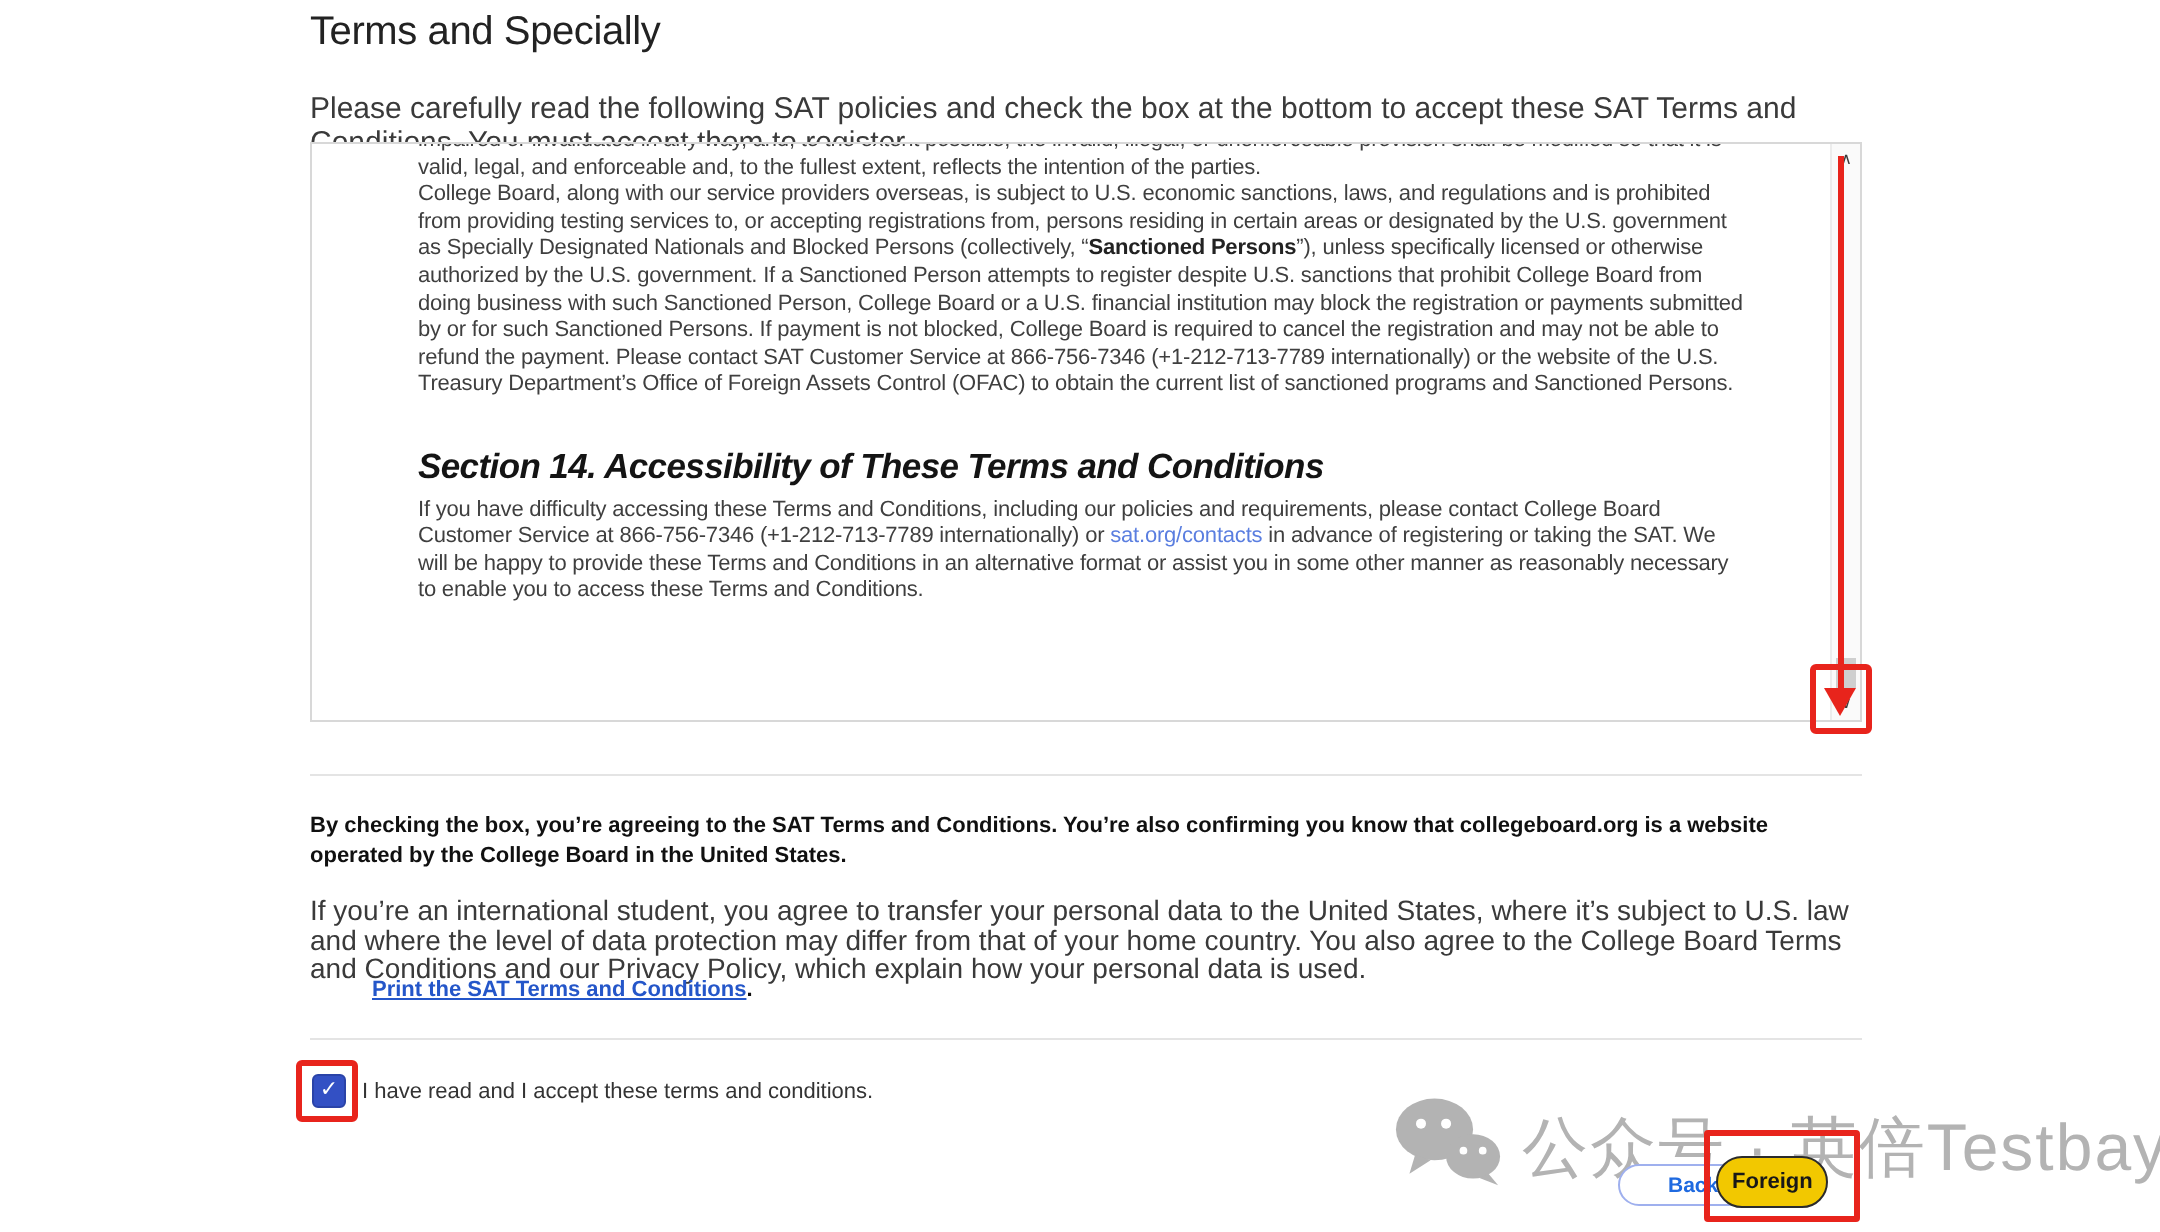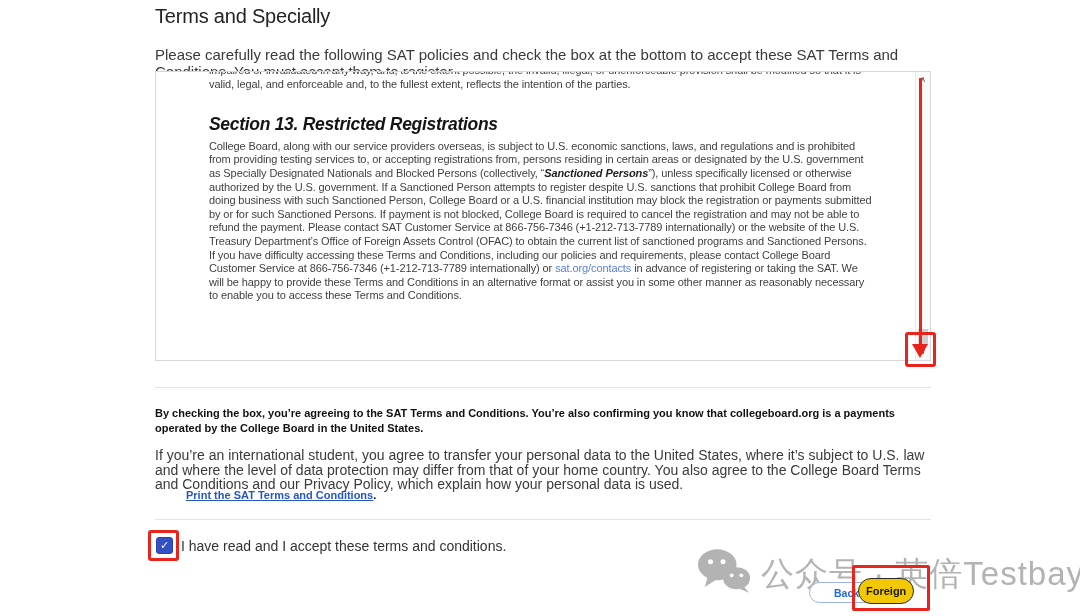--- a/index.html
+++ b/index.html
@@ -10,21 +10,21 @@
     color:#222; letter-spacing:-0.2px; }
   .intro { position:absolute; left:155px; top:46px; width:790px; font-size:15px; color:#3a3a3a; }
 
   .terms-box { position:absolute; left:155px; top:71px; width:776px; height:290px;
     border:1px solid #d8d8d8; background:#fff; overflow:hidden; }
   .terms-content { position:absolute; left:0; top:-8px; width:761px; padding:0 42px 0 53px;
     font-size:11px; line-height:13.6px; color:#3f3f3f; letter-spacing:-0.1px; }
   .sec-heading { font-size:17.5px; font-weight:bold; font-style:italic; color:#141414;
     margin:27px 0 8px 0; letter-spacing:-0.3px; }
   .terms-content p { margin:0; }
-  .bold-term { font-weight:bold; font-style:italic; color:#222; }
+  .bold-term { font-weight:bold; color:#222; }
   .inline-link { color:#5a7ee0; cursor:pointer; }
 
   .scrollbar { position:absolute; right:0; top:0; bottom:0; width:15px; background:#fafafa;
     border-left:1px solid #ececec; }
   .sb-arrow { position:absolute; left:0; width:14px; text-align:center; font-size:8px;
     color:#3c3c3c; line-height:12px; cursor:pointer; }
   .sb-up { top:2px; }
   .sb-down { bottom:2px; }
   .sb-thumb { position:absolute; left:2px; right:2px; bottom:16px; height:15px; background:#cfcfcf; }
 
@@ -34,21 +34,21 @@
   .bold-notice { position:absolute; left:155px; top:406px; width:776px; font-size:11px;
     font-weight:bold; color:#101010; line-height:14.5px; }
   .intl-notice { position:absolute; left:155px; top:448px; width:776px; font-size:14px;
     color:#3a3a3a; line-height:14.5px; }
   .print-row { position:absolute; left:155px; top:489px; font-size:11px; font-weight:bold; color:#111; }
   .print-link { color:#2456c9; text-decoration:underline; cursor:pointer;margin-left:31px; }
 
   .check-row { position:absolute; left:156px; top:537px; display:flex; align-items:center; }
   .checkbox { width:17px; height:17px; background:#3350c4; border:1px solid #2a43a8;
     border-radius:3px; color:#fff; font-size:11px; line-height:15px; text-align:center; cursor:pointer; }
-  .check-label { margin-left:8px; font-size:14px; color:#333; }
+  .check-label { margin-left:8px; font-size:11px; color:#333; }
 
   .watermark { position:absolute; left:697px; top:548px; display:flex; align-items:center;
     gap:10px; color:#b3b3b3; font-size:33px; letter-spacing:1px; z-index:3; white-space:nowrap; }
 
   .btn { position:absolute; border-radius:999px; font-weight:bold; cursor:pointer; z-index:4;
     font-family:"Liberation Sans", sans-serif; display:flex; align-items:center; justify-content:center; }
   .btn-back { left:809px; top:582px; height:21px; padding:0 24px; background:#fff;
     border:1px solid #9fb0ee; color:#1f6ae0; font-size:10.5px; }
   .btn-continue { left:858px; top:578px; height:26px; padding:0 7px; background:#f2c800;
     border:1.5px solid #2b2b2b; color:#181818; font-size:11px; }
@@ -65,34 +65,34 @@
 </style>
 </head>
 <body>
 
 <h1 class="page-title">Terms and Specially</h1>
 <p class="intro">Please carefully read the following SAT policies and check the box at the bottom to accept these SAT Terms and Conditions. You must accept them to register.</p>
 
 <div class="terms-box">
   <div class="terms-content">
     <p>impaired or invalidated in any way, and, to the extent possible, the invalid, illegal, or unenforceable provision shall be modified so that it is valid, legal, and enforceable and, to the fullest extent, reflects the intention of the parties.</p>
-    <h2 class="sec-heading">Section 13. Restricted Registrations</h2>
     <p><span>College Board, along with our service providers overseas, is subject to U.S. economic sanctions, laws, and regulations and is prohibited from providing testing services to, or accepting registrations from, persons residing in certain areas or designated by the U.S. government as Specially Designated Nationals and Blocked Persons (collectively, “</span><span class="bold-term">Sanctioned Persons</span><span>”), unless specifically licensed or otherwise authorized by the U.S. government. If a Sanctioned Person attempts to register despite U.S. sanctions that prohibit College Board from doing business with such Sanctioned Person, College Board or a U.S. financial institution may block the registration or payments submitted by or for such Sanctioned Persons. If payment is not blocked, College Board is required to cancel the registration and may not be able to refund the payment. Please contact SAT Customer Service at 866-756-7346 (+1-212-713-7789 internationally) or the website of the U.S. Treasury Department’s Office of Foreign Assets Control (OFAC) to obtain the current list of sanctioned programs and Sanctioned Persons.</span></p>
+    <h2 class="sec-heading">Section 14. Accessibility of These Terms and Conditions</h2>
     <p><span>If you have difficulty accessing these Terms and Conditions, including our policies and requirements, please contact College Board Customer Service at 866-756-7346 (+1-212-713-7789 internationally) or </span><a class="inline-link">sat.org/contacts</a><span> in advance of registering or taking the SAT. We will be happy to provide these Terms and Conditions in an alternative format or assist you in some other manner as reasonably necessary to enable you to access these Terms and Conditions.</span></p>
   </div>
   <div class="scrollbar">
     <div class="sb-arrow sb-up">∧</div>
     <div class="sb-thumb"></div>
     <div class="sb-arrow sb-down">∨</div>
   </div>
 </div>
 
 <div class="divider d1"></div>
 
-<p class="bold-notice">By checking the box, you’re agreeing to the SAT Terms and Conditions. You’re also confirming you know that collegeboard.org is a payments operated by the College Board in the United States.</p>
+<p class="bold-notice">By checking the box, you’re agreeing to the SAT Terms and Conditions. You’re also confirming you know that collegeboard.org is a website operated by the College Board in the United States.</p>
 <p class="intl-notice">If you’re an international student, you agree to transfer your personal data to the United States, where it’s subject to U.S. law and where the level of data protection may differ from that of your home country. You also agree to the College Board Terms and Conditions and our Privacy Policy, which explain how your personal data is used.</p>
 <p class="print-row"><a class="print-link">Print the SAT Terms and Conditions</a><span>.</span></p>
 
 <div class="divider d2"></div>
 
 <div class="check-row">
   <span class="checkbox">✓</span>
   <span class="check-label">I have read and I accept these terms and conditions.</span>
 </div>
 

